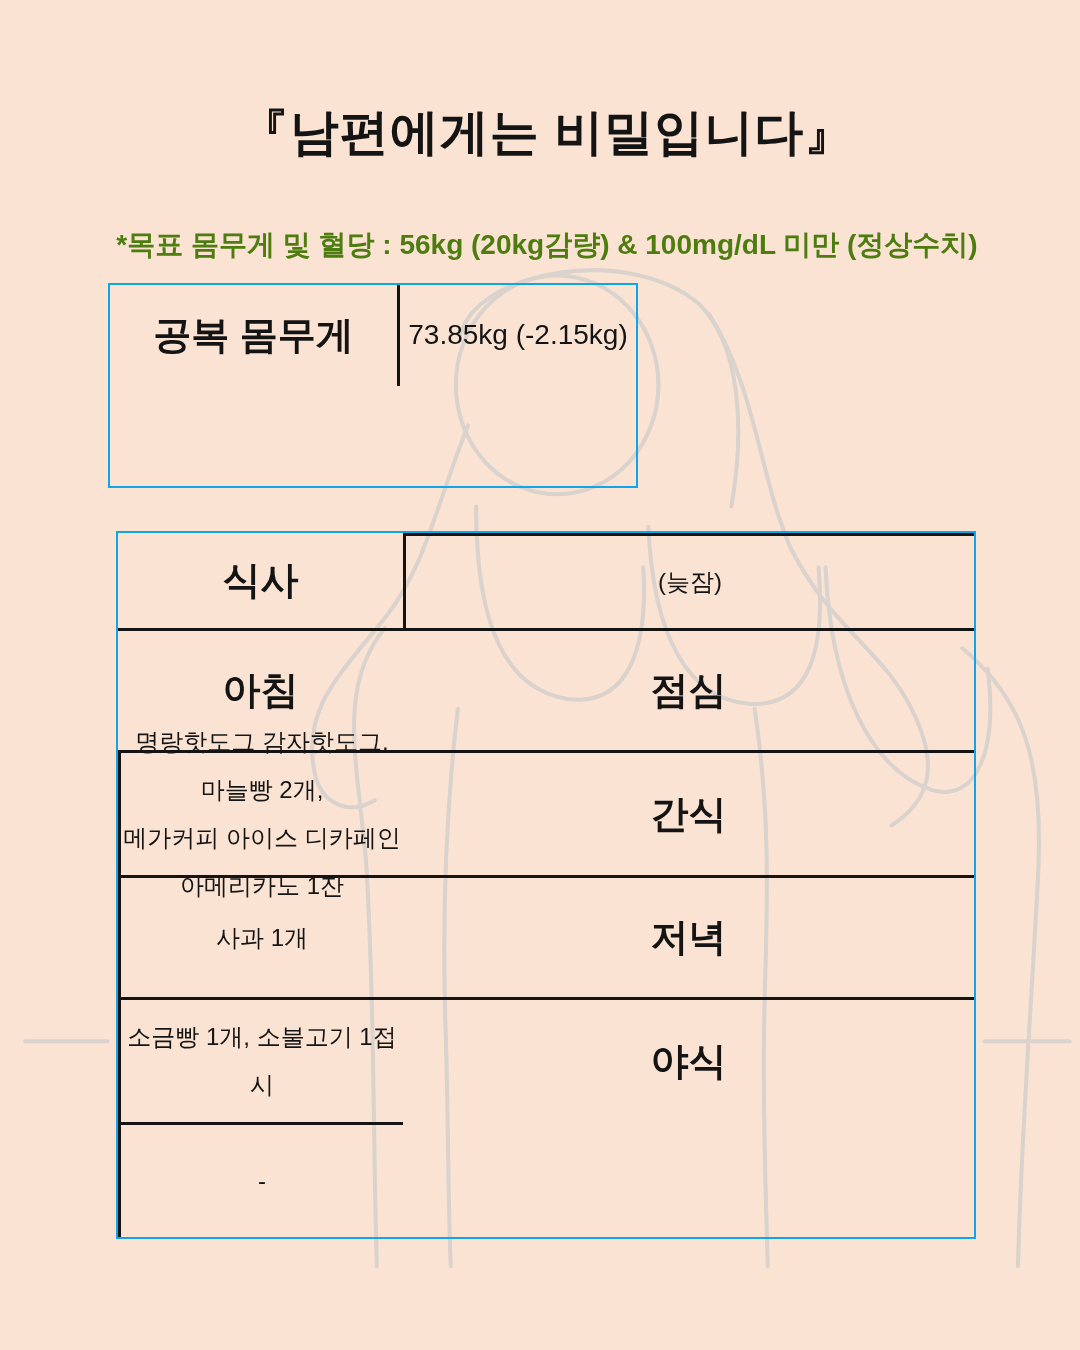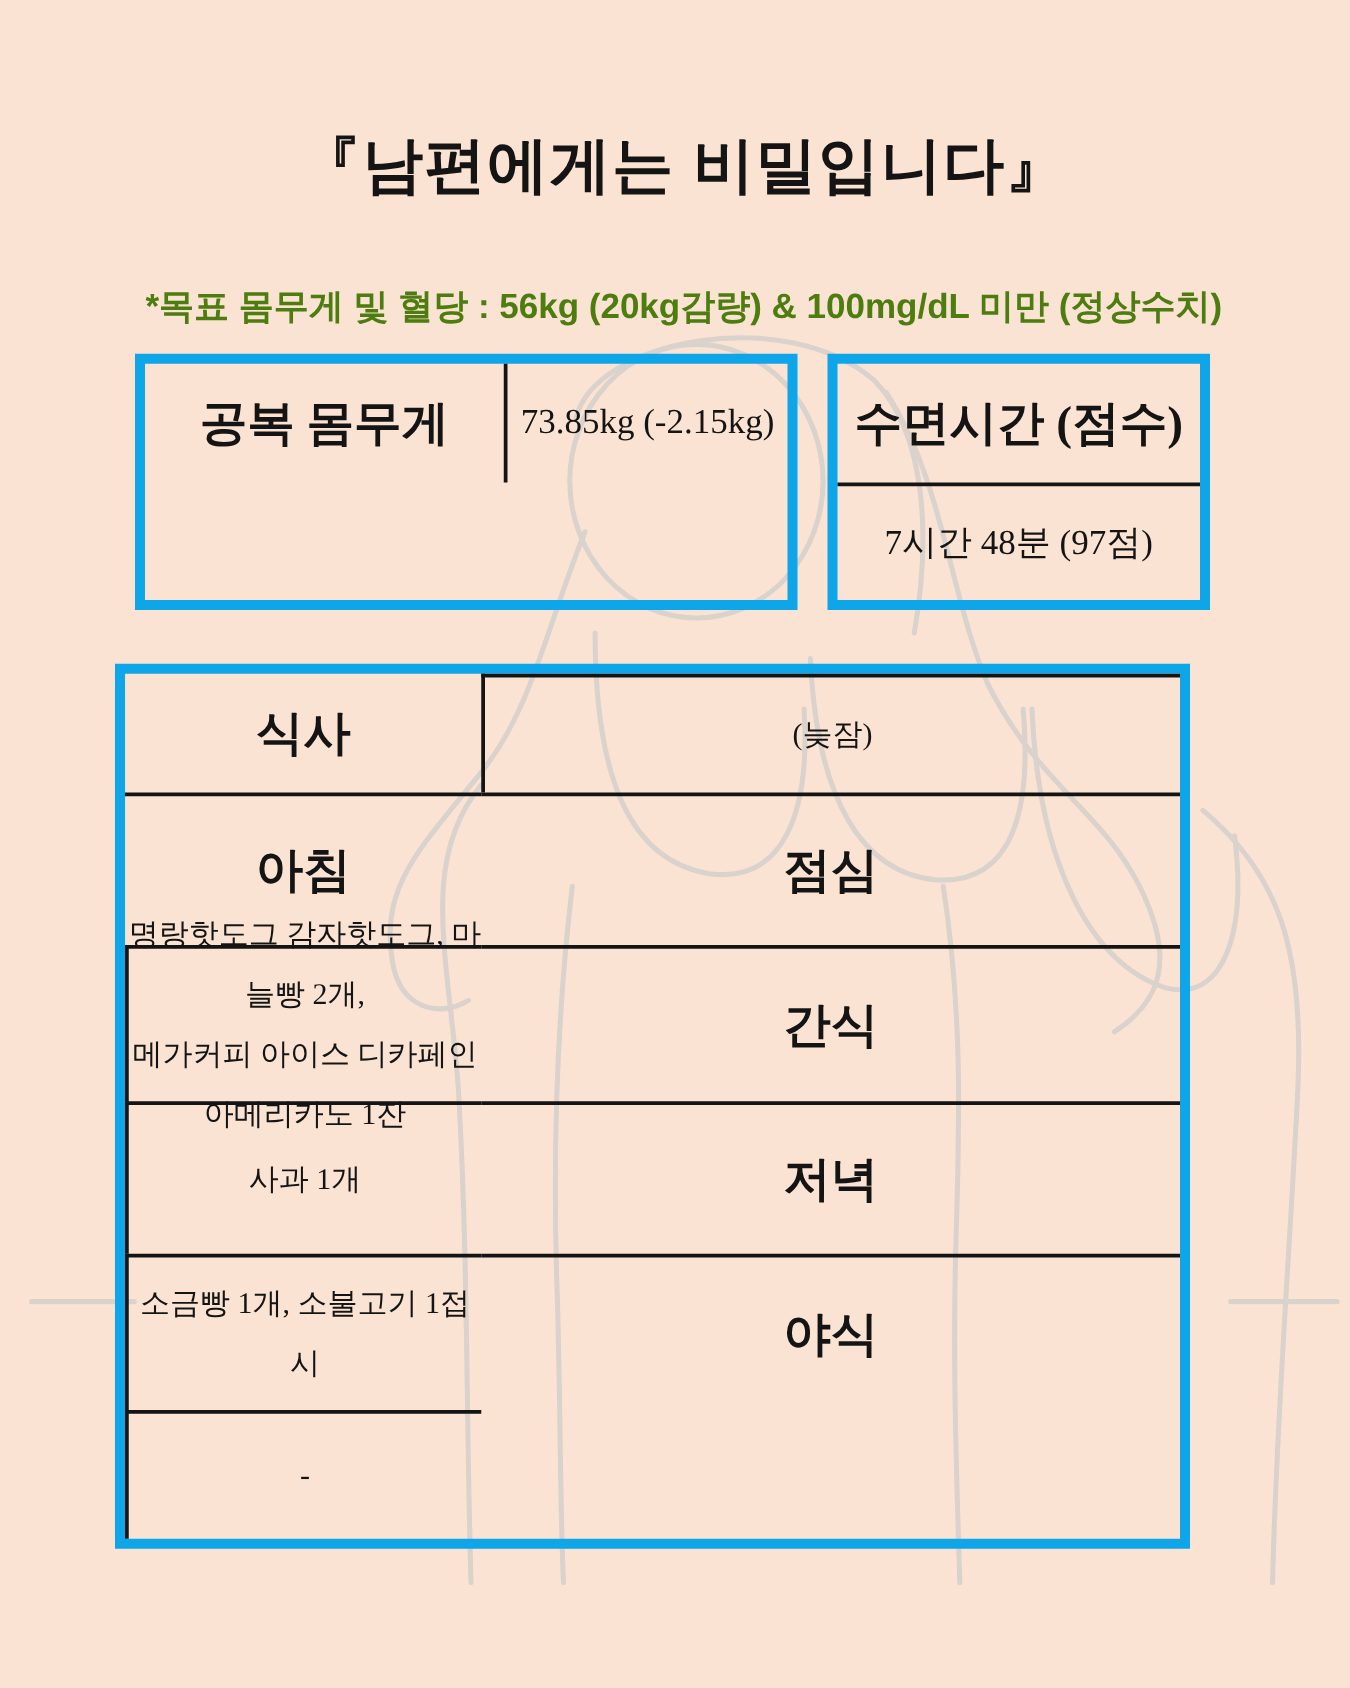--- a/index.html
+++ b/index.html
@@ -14,30 +14,30 @@
 
   .title {
     position:absolute; top:100px; left:0; width:100%;
     text-align:center; font-size:49px; font-weight:800; letter-spacing:1px;
   }
   .subtitle {
     position:absolute; top:226px; left:0; width:100%;
     text-align:center; font-size:28px; font-weight:700; color:#4d7c0f;
   }
 
-  .tbl { border:8px solid #0ea5e9; box-sizing:border-box; display:grid; background:transparent;font-family:Liberation Serif, serif; }
+  .tbl { border:2px solid #0ea5e9; box-sizing:border-box; display:grid; background:transparent; }
   .cell { display:flex; align-items:center; justify-content:center; text-align:center; }
   .bl { border-left:3px solid #141414; }
   .bt { border-top:3px solid #141414; }
 
   .vitals { position:absolute; left:108px; top:283px; width:530px; height:205px;
             grid-template-columns:287px 1fr; grid-template-rows:1fr 1fr; }
   .sleep  { position:absolute; left:662px; top:283px; width:306px; height:205px;
             grid-template-rows:1fr 1fr; }
-  .meals  { position:absolute; left:92px; top:531px; width:860px; height:708px;
+  .meals  { position:absolute; left:116px; top:531px; width:860px; height:708px;
             grid-template-columns:285px 1fr;
             grid-template-rows:95px 122px 125px 122px 125px 1fr; }
 
   .lbl  { font-size:38px; font-weight:800; }
   .hdr  { font-size:38px; font-weight:800; }
   .val  { font-size:28px; font-weight:500; }
   .menu-val { font-size:24px; font-weight:500; line-height:2; white-space:pre-line; }
 </style>
 </head>
 <body>
@@ -63,24 +63,20 @@
   <div class="content">
 
     <div class="title">『남편에게는 비밀입니다』</div>
     <div class="subtitle">*목표 몸무게 및 혈당 : 56kg (20kg감량) &amp; 100mg/dL 미만 (정상수치)</div>
 
     <div class="tbl vitals">
       <div class="cell lbl">공복 몸무게</div>
       <div class="cell val bl">73.85kg (-2.15kg)</div>
     </div>
 
-    <div class="tbl sleep">
-      <div class="cell hdr">수면시간 (점수)</div>
-      <div class="cell val bt">7시간 48분 (97점)</div>
-    </div>
 
     <div class="tbl meals">
       <div class="cell hdr">식사</div>
 
       <div class="cell menu-val bl bt">(늦잠)</div>
       <div class="cell lbl bt">아침</div>
 
       <div class="cell lbl bt">점심</div>
       <div class="cell menu-val bl bt">명랑핫도그 감자핫도그, 마늘빵 2개,
 메가커피 아이스 디카페인 아메리카노 1잔</div>

